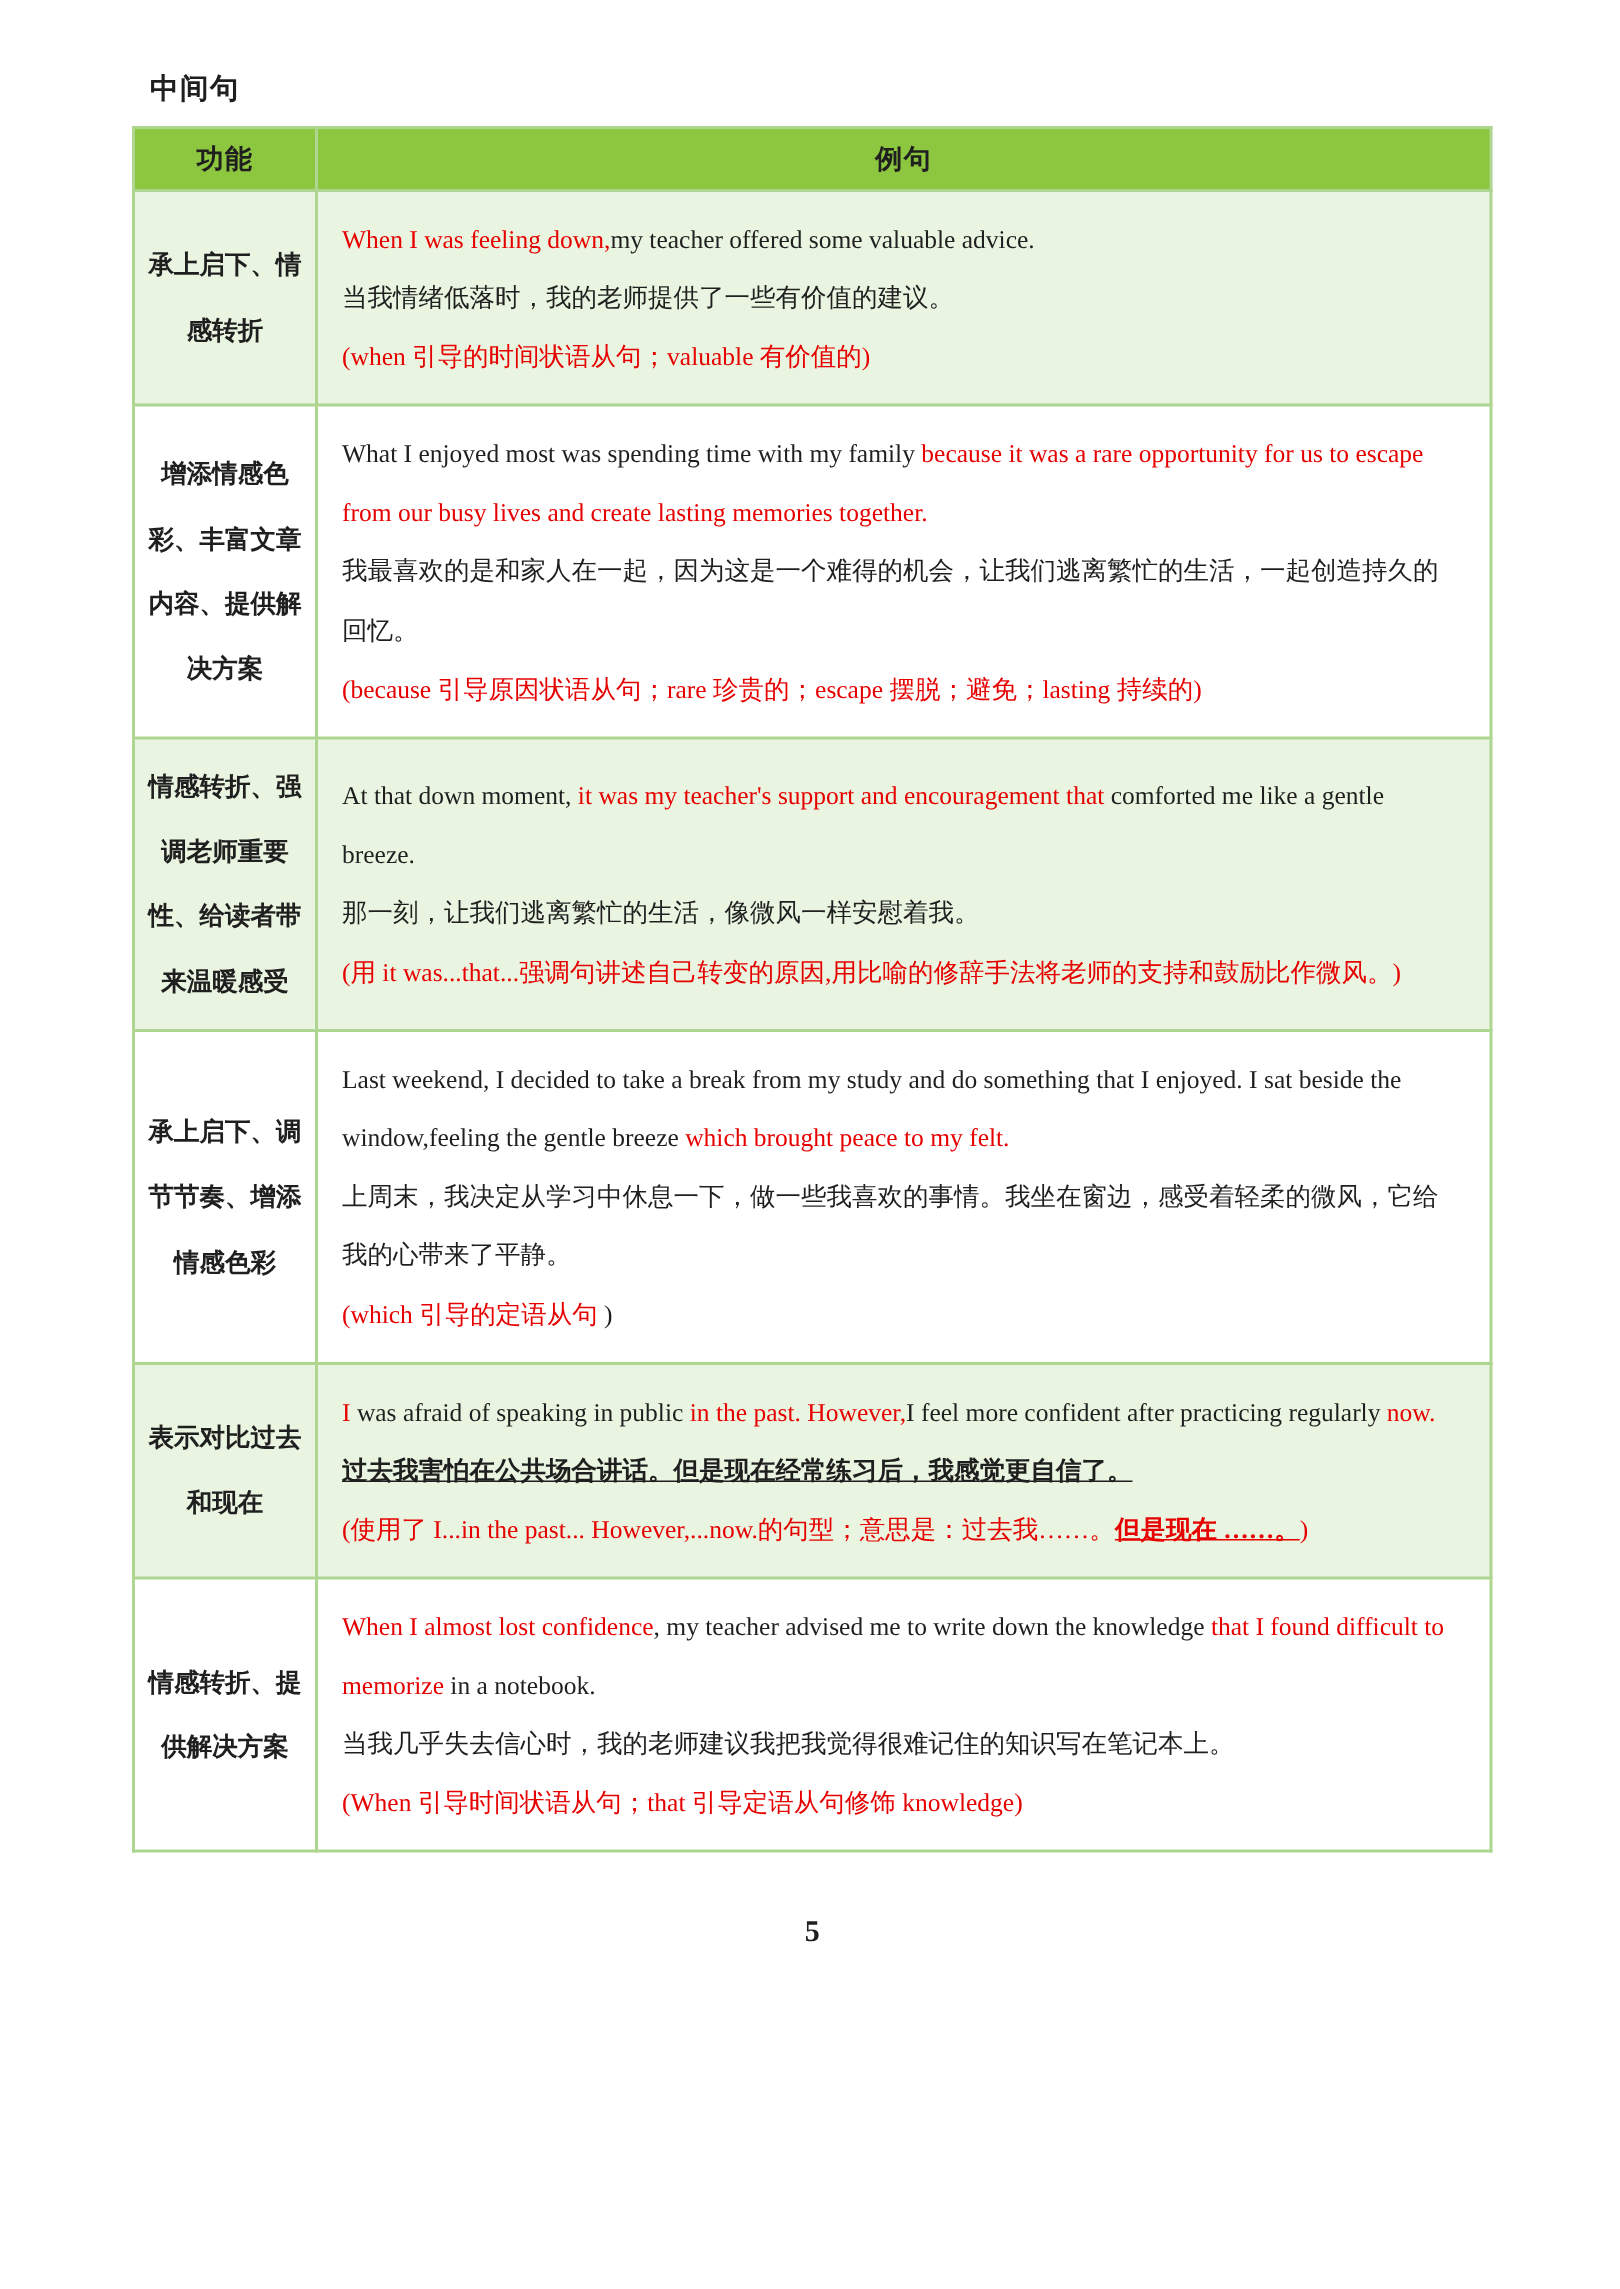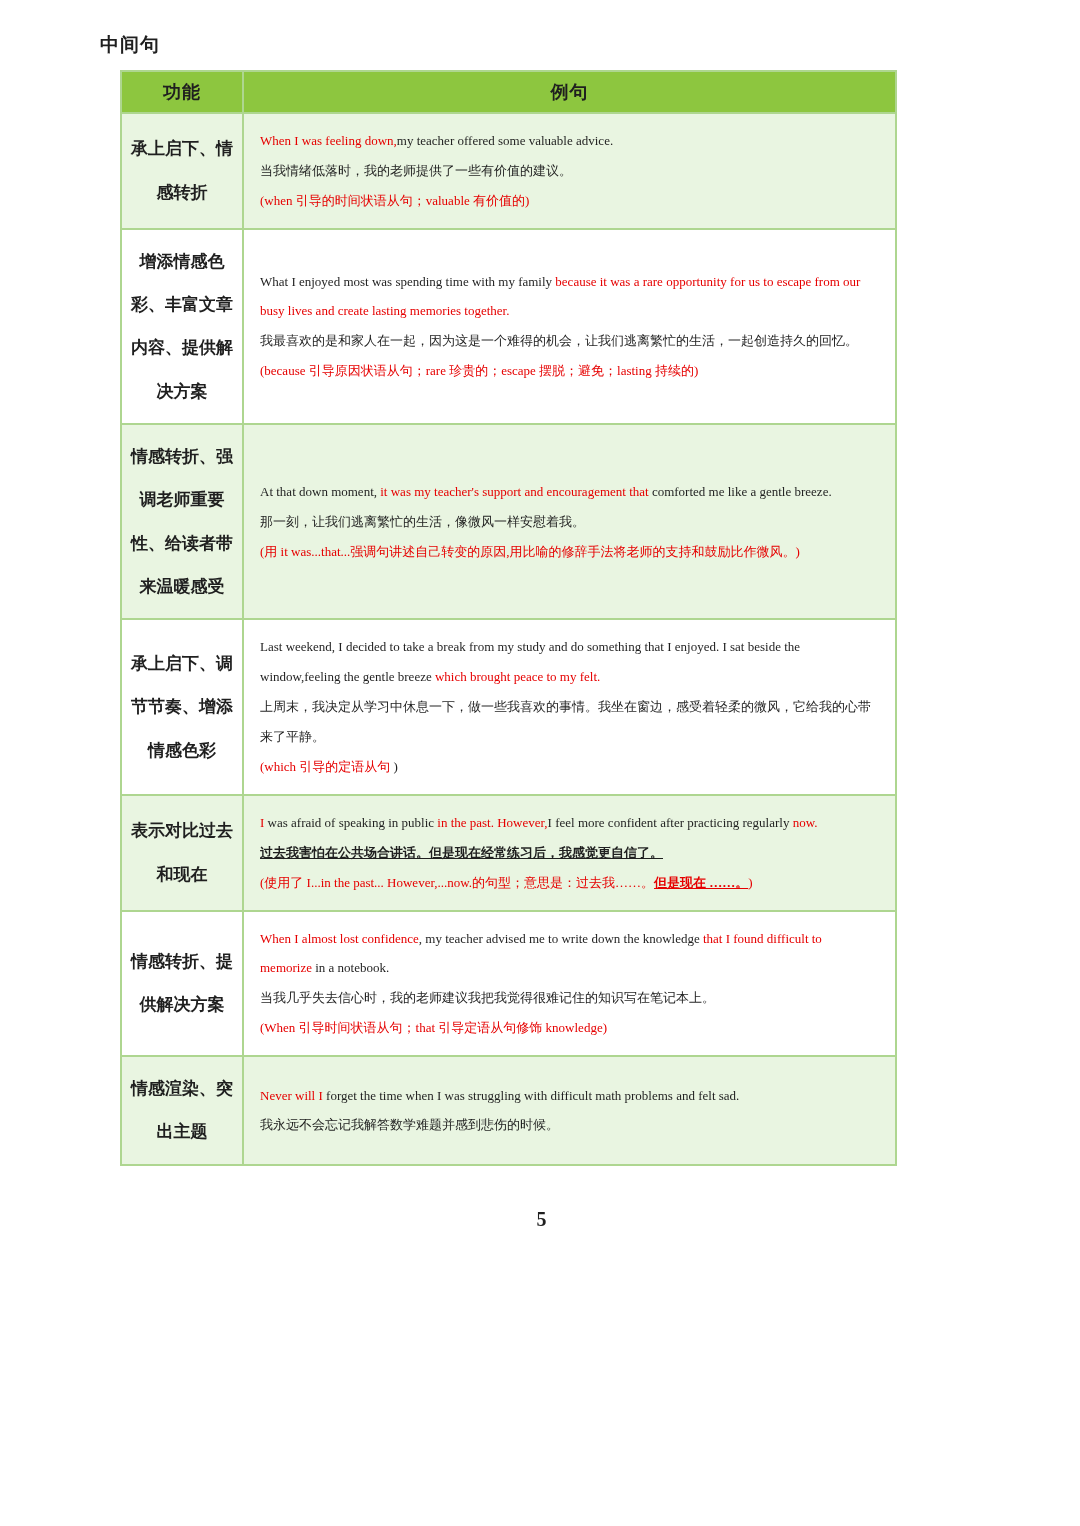--- a/index.html
+++ b/index.html
@@ -8,33 +8,32 @@
     width: 1080px;
     height: 1526px;
     position: relative;
     font-family: "Liberation Serif", "DejaVu Serif", serif;
     color: #1f1f1f;
     overflow: hidden;
   }
   .page {
     width: 1080px;
     min-height: 1526px;
-    padding: 32px 85px 0 88px;
+    padding: 46px 85px 0 88px;
   }
   .doc-title {
     font-size: 19px;
     font-weight: bold;
     margin: 0 0 12px 12px;
     letter-spacing: 1px;
   }
   table.main-table {
-    width: 777px;
+    width: 907px;
     border-collapse: collapse;
     table-layout: fixed;
-    margin-left: 32px;
   }
   table.main-table th,
   table.main-table td {
     border: 2px solid var(--border, #aed690);
   }
   th {
     background: var(--header-bg, #8dc63f);
     color: var(--header-text, #1f1f1f);
     font-size: 18px;
     font-weight: bold;
@@ -47,21 +46,21 @@
     width: 122px;
     font-size: 17px;
     font-weight: bold;
     text-align: center;
     vertical-align: middle;
     line-height: 2.55;
     padding: 10px 7px;
     color: #1f1f1f;
   }
   td.example {
-    font-size: 13px;
+    font-size: 17px;
     line-height: 2.3;
     vertical-align: middle;
     padding: 12px 18px 12px 16px;
     color: #1f1f1f;
   }
   td.example p { margin: 0; }
   tr.alt { background: var(--row-alt-bg, #e9f5e1); }
   .red { color: var(--red, #e60000); }
   .bold { font-weight: bold; text-decoration: underline; }
   .page-number {
@@ -128,25 +127,18 @@
           </td>
         </tr>
         <tr>
           <td class="func">情感转折、提供解决方案</td>
           <td class="example">
             <p><span class="red">When I almost lost confidence</span><span>, my teacher advised me to write down the knowledge </span><span class="red">that I found difficult to memorize</span><span> in a notebook.</span></p>
             <p><span>当我几乎失去信心时，我的老师建议我把我觉得很难记住的知识写在笔记本上。</span></p>
             <p><span class="red">(When 引导时间状语从句；that 引导定语从句修饰 knowledge)</span></p>
           </td>
         </tr>
-        <tr class="alt">
-          <td class="func">情感渲染、突出主题</td>
-          <td class="example">
-            <p><span class="red">Never will I</span><span> forget the time when I was struggling with difficult math problems and felt sad.</span></p>
-            <p><span>我永远不会忘记我解答数学难题并感到悲伤的时候。</span></p>
-          </td>
-        </tr>
       </tbody>
   </table>
 
   <div class="page-number">5</div>
 
 </div>
 
 </body></html>

